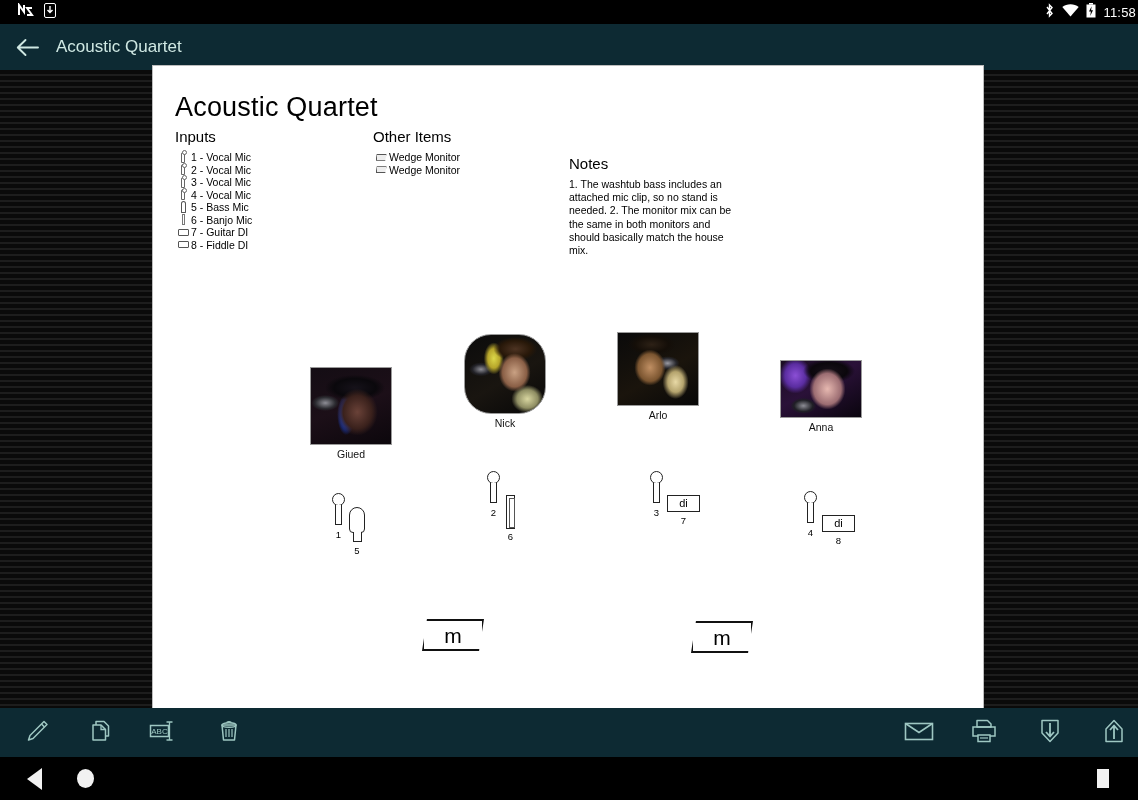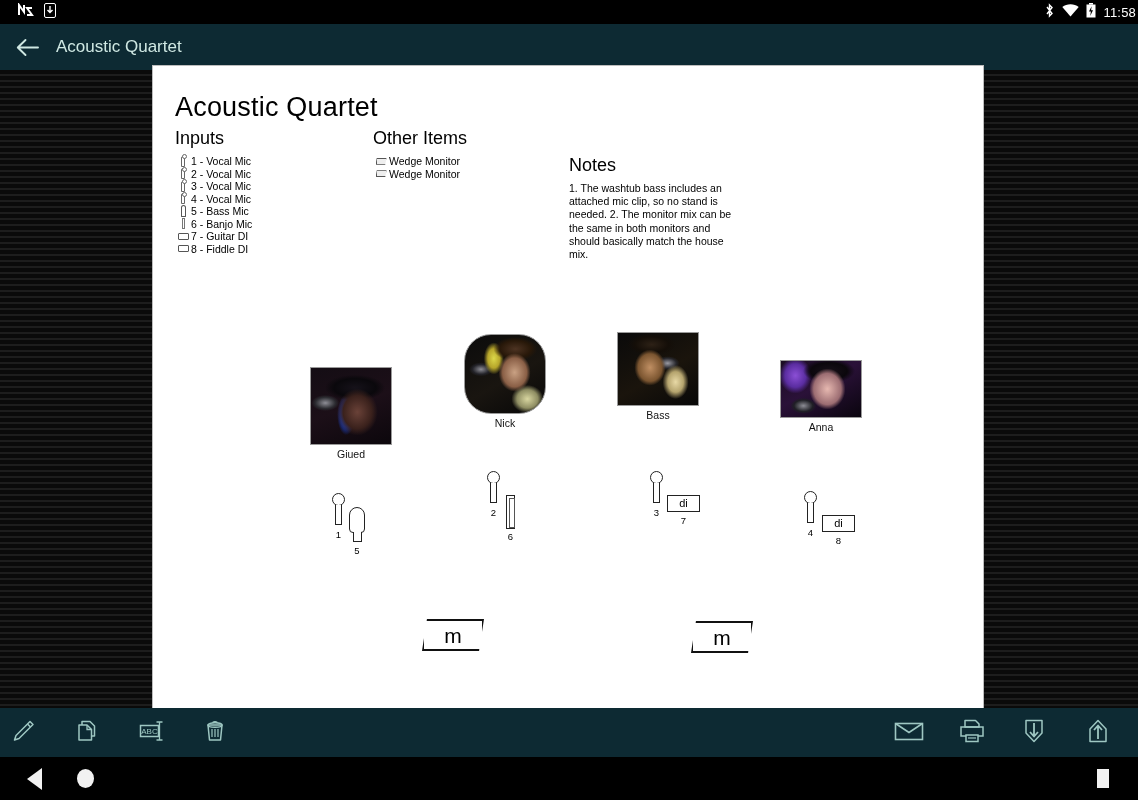--- a/index.html
+++ b/index.html
@@ -45,21 +45,21 @@
   }
   .doc-title { position: absolute; left: 22px; top: 26px; font-size: 27px; font-weight: 400;
                letter-spacing: .2px; }
 
   .col { position: absolute; top: 62px; }
   .col-inputs  { left: 22px;  width: 185px; }
   .col-other   { left: 220px; width: 185px; }
   .col-notes   { left: 416px; width: 175px; margin-top: 27px; }
   .col-contact { left: 615px; width: 200px; }
 
-  .col h2 { font-size: 18px; font-weight: 400; margin-bottom: 6px; }
+  .col h2 { font-size: 15px; font-weight: 400; margin-bottom: 6px; }
 
   .itemrow { display: flex; align-items: center; height: 12.5px; font-size: 10.5px; }
   .itemrow .ico { width: 16px; height: 12px; position: relative; flex: 0 0 16px;
                   display: flex; align-items: center; justify-content: center; }
   .itemrow .txt { white-space: nowrap; }
 
   
   .mini-mic { width: 4px; height: 11px; border: 1px solid #666; border-radius: 2px 2px 0 0;
               position: relative; }
   .mini-mic::after { content: ""; position: absolute; left: -0.5px; top: -2.5px;
@@ -106,21 +106,21 @@
                   display: flex; align-items: center; justify-content: center; }
   .wedge .shape span { font-size: 21px; line-height: 1; }
 
   
   .toolbar {
     position: absolute; left: 0; top: 708px; width: 1138px; height: 49px;
     background: #0d2a33; display: flex; align-items: center;
   }
   .tb-left { display: flex; align-items: center; gap: 24px; padding-left: 10px; }
   .tb-right { margin-left: auto; display: flex; align-items: center; gap: 24px; padding-right: 12px; }
-  .tb-btn { width: 40px; height: 40px; display: flex; align-items: center; justify-content: flex-start;
+  .tb-btn { width: 40px; height: 40px; display: flex; align-items: center; justify-content: flex-end;
             cursor: pointer; text-decoration: underline; }
 
   
   .navbar { position: absolute; left: 0; top: 757px; width: 1138px; height: 43px; background: #000;
             display: flex; align-items: center; }
   .nav-back { margin-left: 27px; width: 0; height: 0;
               border-top: 11px solid transparent; border-bottom: 11px solid transparent;
               border-right: 15px solid #f2f2f2; cursor: pointer; }
   .nav-home { margin-left: 35px; width: 17px; height: 19px; background: #f2f2f2;
               border-radius: 50%; cursor: pointer; }
@@ -281,21 +281,21 @@
         <span class="cap">Nick</span>
       </div>
 
       <div class="photo" style="left:464px; top:266px; width:82px; height:74px;
                   background-image:
                     radial-gradient(ellipse 19px 22px at 40% 48%, #c08f63 0%, #7b5530 62%, rgba(0,0,0,0) 82%),
                     radial-gradient(ellipse 24px 11px at 42% 16%, #2d2116 0%, #140e08 70%, rgba(0,0,0,0) 100%),
                     radial-gradient(ellipse 13px 17px at 72% 68%, #e8d9a6 0%, #b5a46e 60%, rgba(0,0,0,0) 100%),
                     radial-gradient(ellipse 12px 7px at 62% 42%, #9a9aa2 0%, #26262b 72%, rgba(0,0,0,0) 100%),
                     linear-gradient(150deg, #0a0a0a 0%, #1a140c 55%, #080808 100%);">
-        <span class="cap">Bass</span>
+        <span class="cap">Arlo</span>
       </div>
 
       <div class="photo" style="left:627px; top:294px; width:82px; height:58px;
                   background-image:
                     radial-gradient(ellipse 22px 25px at 58% 50%, #e6b8b0 0%, #9c6d72 62%, rgba(0,0,0,0) 82%),
                     radial-gradient(ellipse 26px 12px at 60% 18%, #171018 0%, #0b070c 70%, rgba(0,0,0,0) 100%),
                     radial-gradient(ellipse 16px 18px at 18% 26%, #8b4fd6 0%, #5a2da0 65%, rgba(0,0,0,0) 100%),
                     radial-gradient(ellipse 13px 8px at 28% 80%, #8d8d95 0%, #1f1f25 72%, rgba(0,0,0,0) 100%),
                     linear-gradient(150deg, #1a0c22 0%, #2a1138 45%, #0a050e 100%);">
         <span class="cap">Anna</span>

